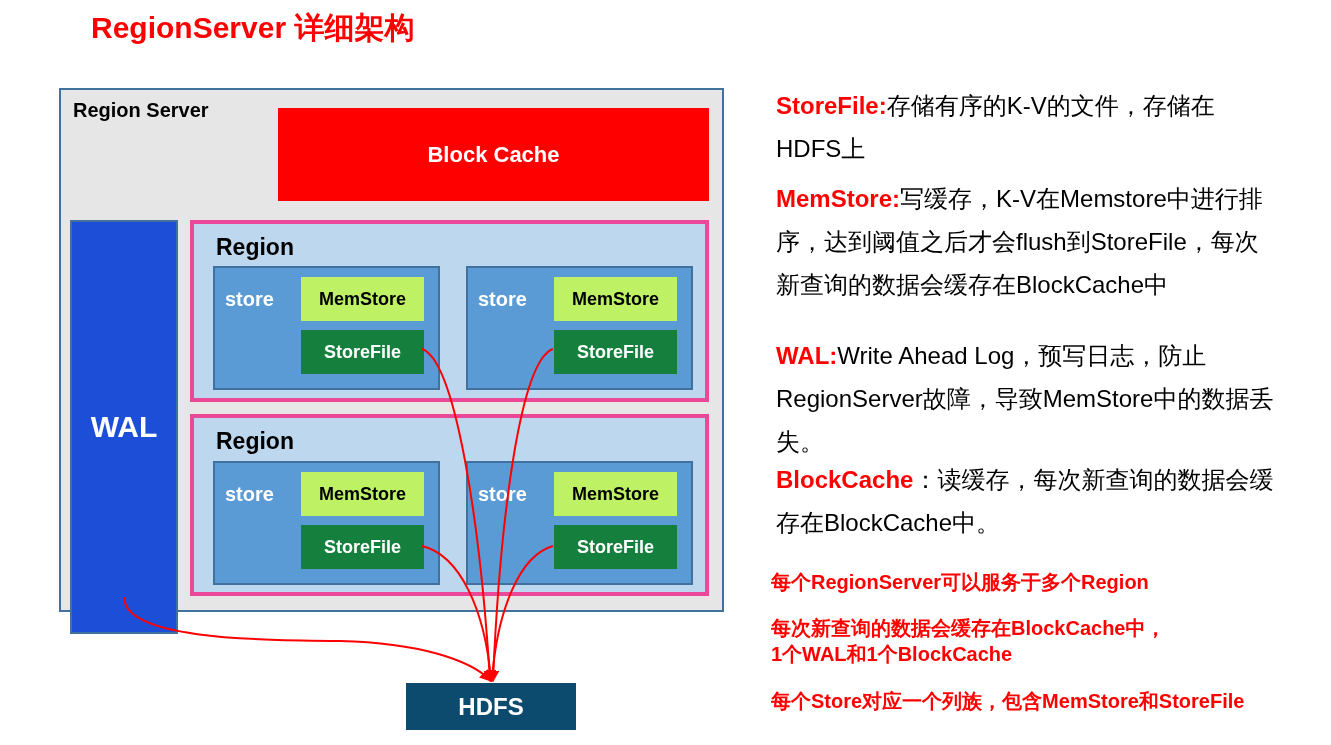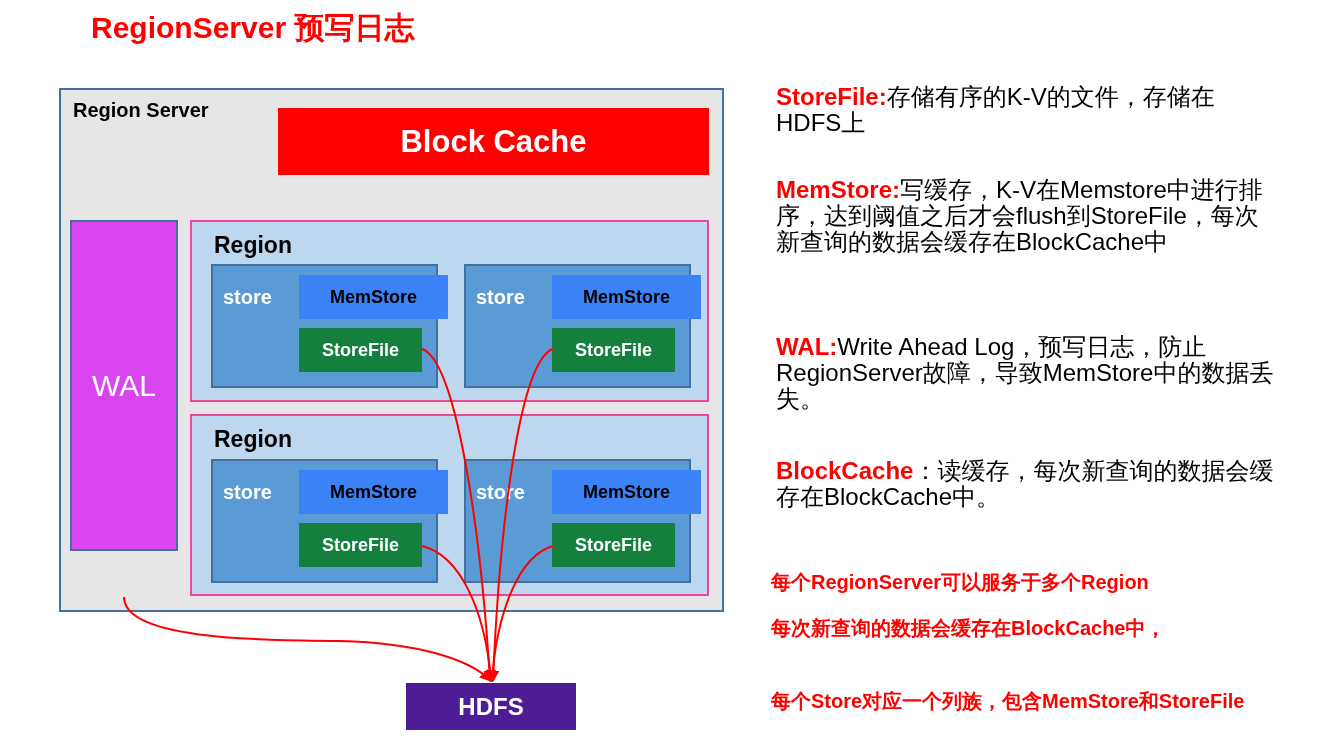--- a/index.html
+++ b/index.html
@@ -15,74 +15,74 @@
     }
     .rs {
       left: 59px; top: 88px; width: 665px; height: 524px;
       background: #e7e6e6; border: 2px solid #41719c;
     }
     .rs-label {
       left: 73px; top: 99px; font-size: 20px; font-weight: bold; color: #000;
       white-space: nowrap;
     }
     .blockcache {
-      left: 278px; top: 108px; width: 431px; height: 67px;
-      background: #ff0000; color: #fff; font-size: 31px; font-weight: bold;
+      left: 278px; top: 108px; width: 431px; height: 93px;
+      background: #ff0000; color: #fff; font-size: 22px; font-weight: bold;
       display: flex; align-items: center; justify-content: center;
     }
     .wal {
-      left: 70px; top: 220px; width: 108px; height: 331px;
-      background: #d946ef; border: 2px solid #41719c;
-      color: #fff; font-size: 30px; font-weight: normal;
+      left: 70px; top: 220px; width: 108px; height: 414px;
+      background: #1d4ed8; border: 2px solid #41719c;
+      color: #fff; font-size: 30px; font-weight: bold;
       display: flex; align-items: center; justify-content: center;
     }
     .region {
       width: 519px; height: 182px;
-      background: #bdd7ee; border: 2px solid #ec4899;
+      background: #bdd7ee; border: 4px solid #ec4899;
     }
     .region-label {
       position: absolute; left: 22px; top: 10px; font-size: 23px; font-weight: bold; color: #000;
     }
     .store {
       position: absolute; width: 223px; height: 120px;
       background: #5b9bd5; border: 2px solid #41719c;
     }
     .store-label {
       position: absolute; left: 10px; top: 20px; font-size: 20px; font-weight: bold; color: #fff;
     }
     .memstore {
-      position: absolute; left: 86px; top: 9px; width: 149px; height: 44px;
-      background: #3b82f6; color: #000; font-size: 18px; font-weight: bold;
+      position: absolute; left: 86px; top: 9px; width: 123px; height: 44px;
+      background: #bef264; color: #000; font-size: 18px; font-weight: bold;
       display: flex; align-items: center; justify-content: center;
     }
     .storefile {
       position: absolute; left: 86px; top: 62px; width: 123px; height: 44px;
       background: #15803d; color: #fff; font-size: 18px; font-weight: bold;
       display: flex; align-items: center; justify-content: center;
     }
     .hdfs {
       left: 406px; top: 683px; width: 170px; height: 47px;
-      background: #4c1d95; color: #fff; font-size: 24px; font-weight: bold;
+      background: #0c4a6e; color: #fff; font-size: 24px; font-weight: bold;
       display: flex; align-items: center; justify-content: center;
     }
     svg.arrows { position: absolute; left: 0; top: 0; pointer-events: none; }
     .desc {
-      left: 776px; width: 500px; font-size: 24px; line-height: 26px; color: #000;
+      left: 776px; width: 500px; font-size: 24px; line-height: 43px; color: #000;
     }
     .desc .key { color: #ff0000; font-weight: bold; }
     .note {
       left: 771px; font-size: 20px; font-weight: bold; color: #ff0000; line-height: 26px;
       white-space: nowrap;
       margin-top: 7px;
     }
   </style>
 </head>
 <body>
 
-<div class="abs title">RegionServer 预写日志</div>
+<div class="abs title">RegionServer 详细架构</div>
 
 <div class="abs rs"></div>
 <div class="abs rs-label">Region Server</div>
 <div class="abs blockcache">Block Cache</div>
 <div class="abs wal">WAL</div>
 
 <div class="abs region" style="left:190px; top:220px;">
   <div class="region-label">Region</div>
   <div class="store" style="left:19px; top:42px;">
     <div class="store-label">store</div>
@@ -136,16 +136,17 @@
 </div>
 <div class="abs desc" style="top:458px;">
   <span class="key">BlockCache</span><span>：读缓存，每次新查询的数据会缓存在BlockCache中。</span>
 </div>
 
 <div class="abs note" style="top:562px;">
   <div>每个RegionServer可以服务于多个Region</div>
 </div>
 <div class="abs note" style="top:608px;">
   <div>每次新查询的数据会缓存在BlockCache中，</div>
+  <div>1个WAL和1个BlockCache</div>
 </div>
 <div class="abs note" style="top:681px;">
   <div>每个Store对应一个列族，包含MemStore和StoreFile</div>
 </div>
 
 </body></html>

